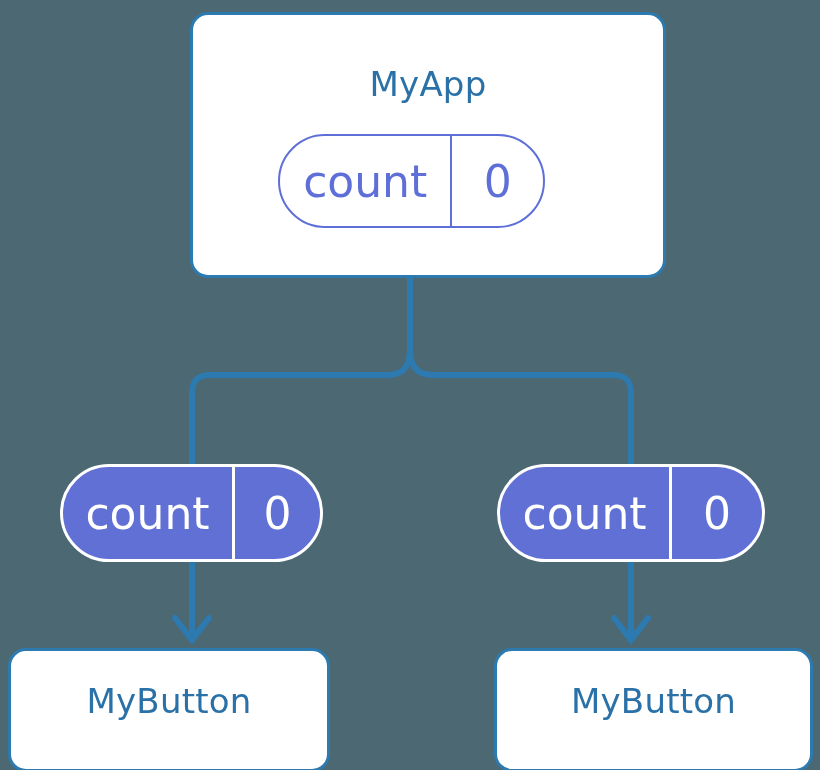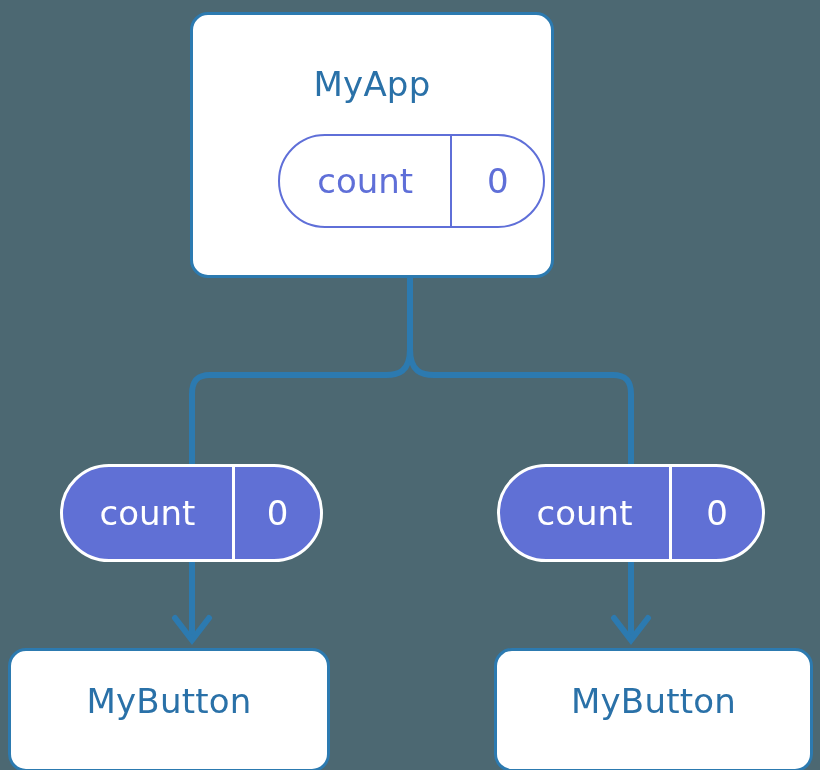--- a/index.html
+++ b/index.html
@@ -47,21 +47,21 @@
     font-weight: 400;
     letter-spacing: 0.2px;
     text-align: center;
     white-space: nowrap;
   }
 
   
   #card-root {
     left: 190px;
     top: 12px;
-    width: 364px;
+    width: 476px;
     height: 266px;
   }
   #card-root .card-title {
     margin-top: 49px;
   }
 
   
   .card-leaf {
     height: 124px;
   }
@@ -86,21 +86,21 @@
     display: flex;
     align-items: stretch;
     border-radius: 999px;
     box-sizing: border-box;
     overflow: hidden;
   }
   .pill-name, .pill-value {
     display: flex;
     align-items: center;
     justify-content: center;
-    font-size: 34px;
+    font-size: 44px;
     font-weight: 400;
     white-space: nowrap;
     box-sizing: border-box;
   }
 
   
   .pill-outline {
     background: #ffffff;
     border: 2px solid #5f6fd8;
   }

